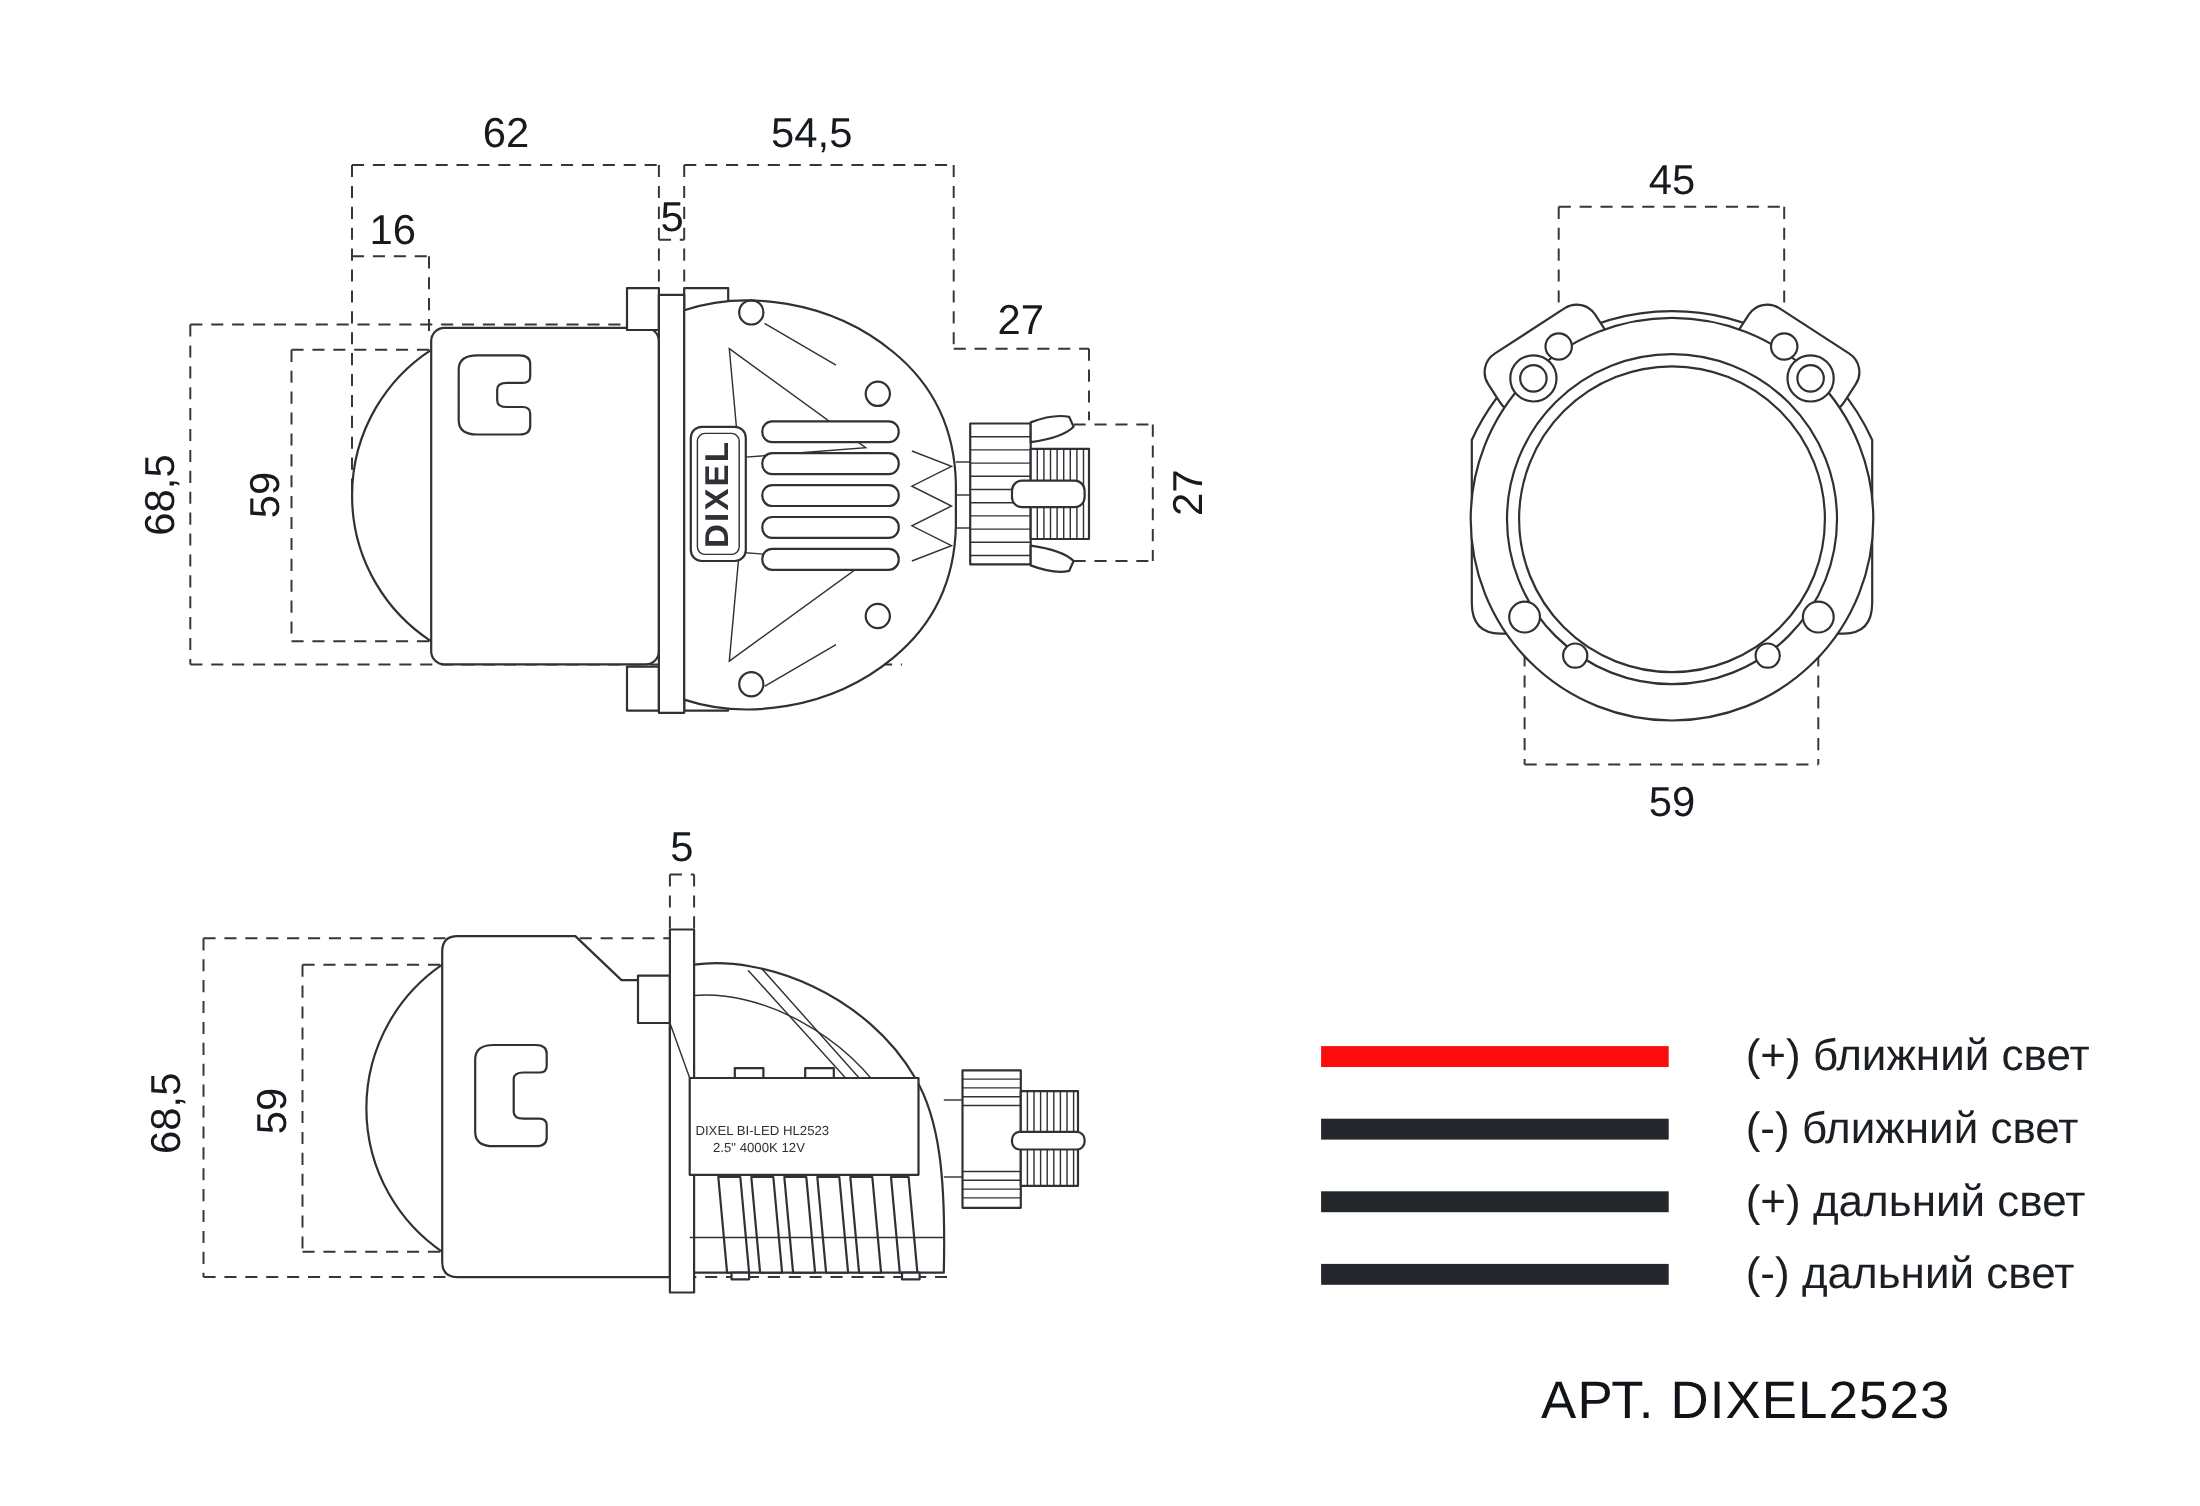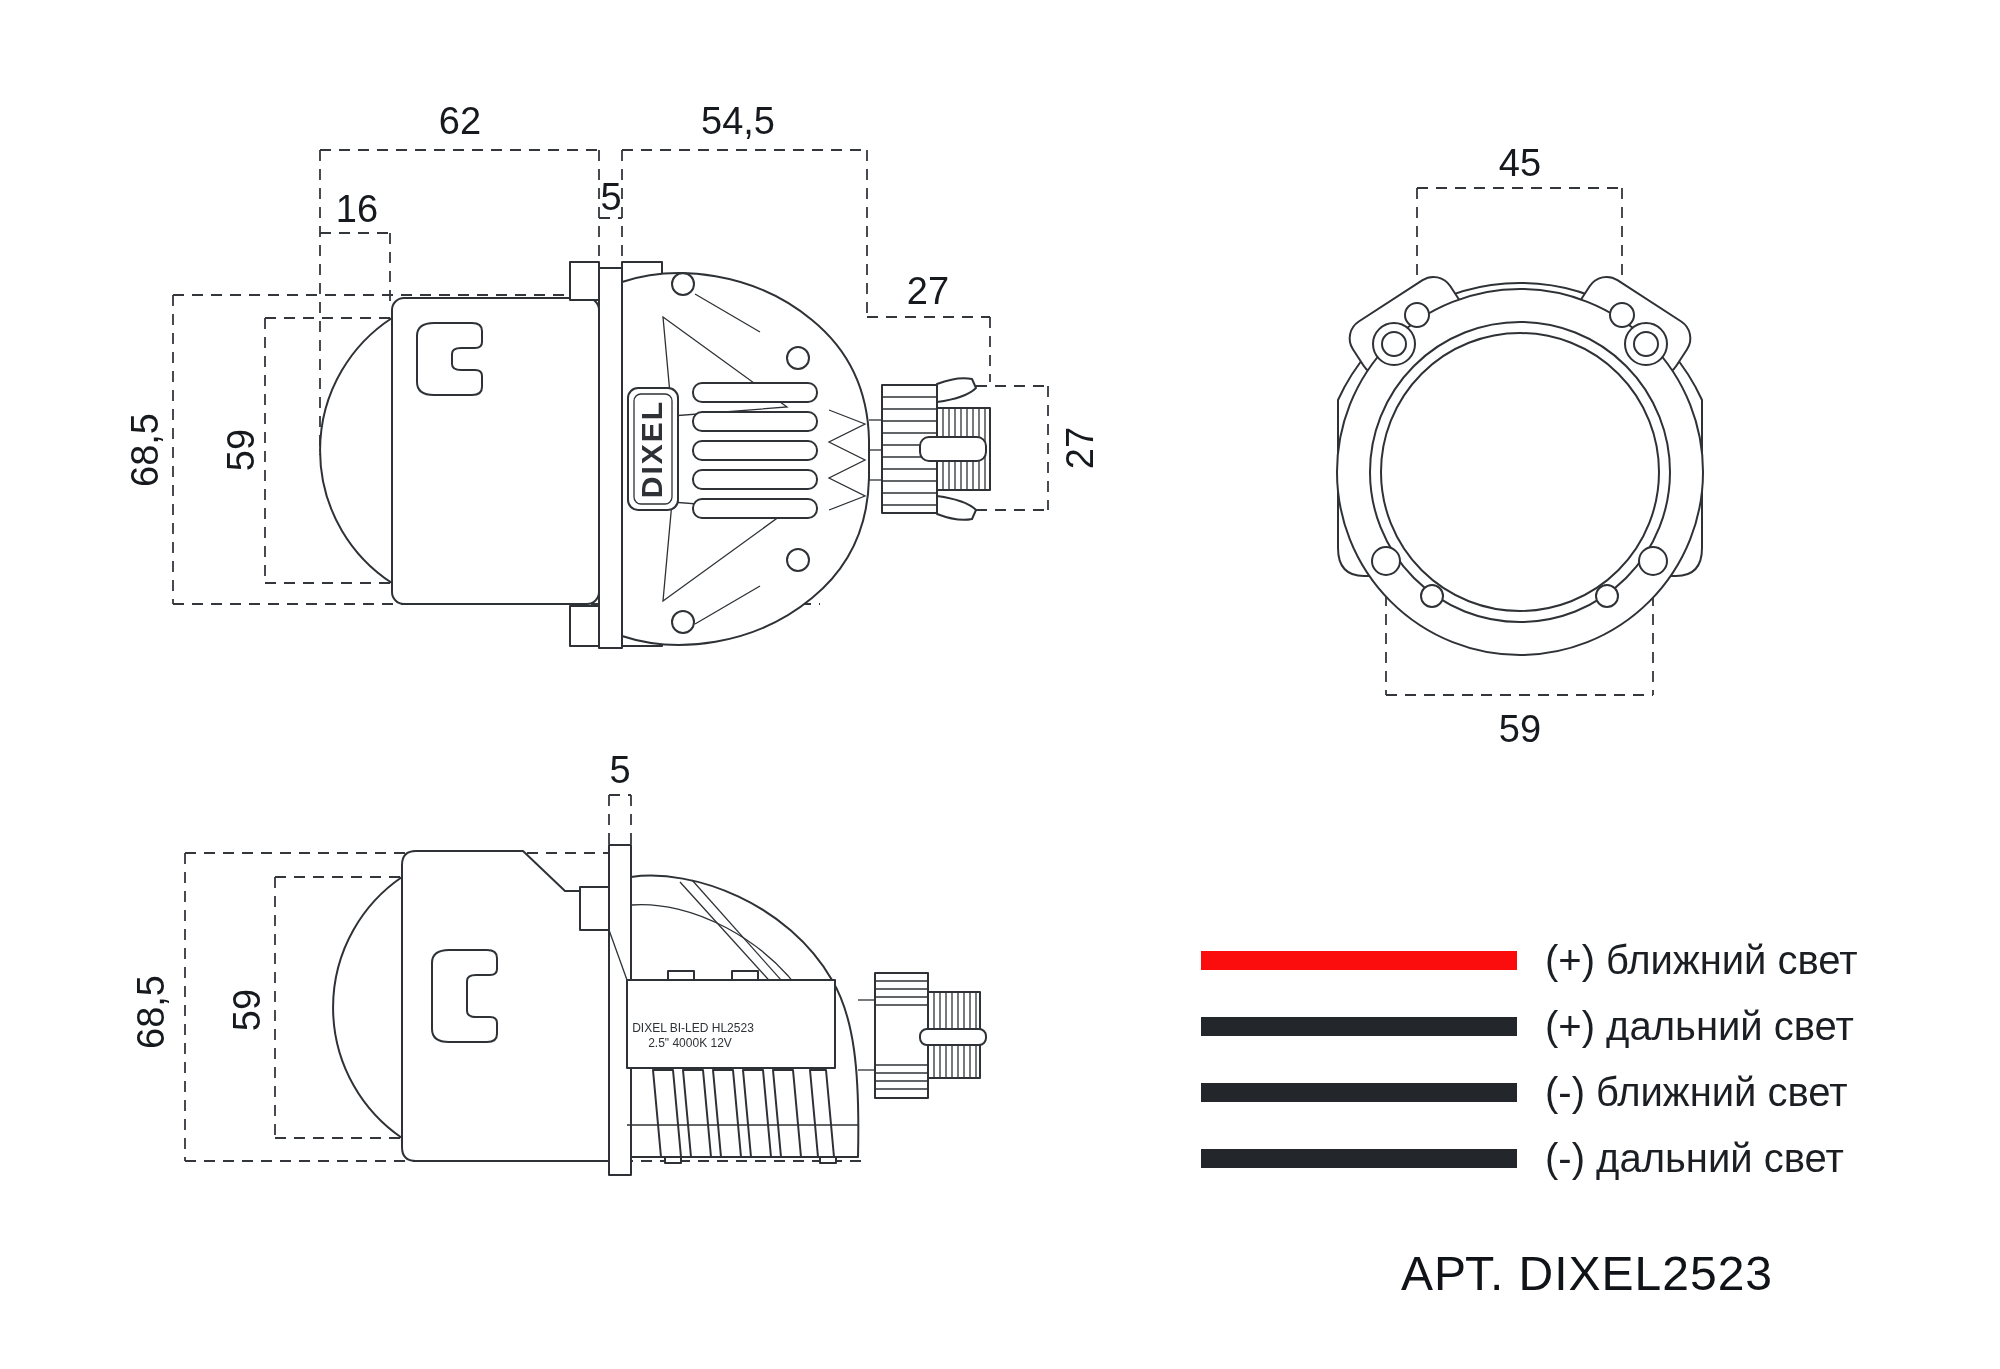--- a/index.html
+++ b/index.html
@@ -18,21 +18,21 @@
   .dash{ fill:none; stroke:#33373b; stroke-width:1.8; stroke-dasharray:11 8; }
   .dim { font-family:"Liberation Sans", sans-serif; font-size:38px; fill:#16191d;
          text-anchor:middle; }
   .badge-txt { font-family:"Liberation Sans", sans-serif; font-size:30px; font-weight:bold;
          fill:#2e3236; text-anchor:middle; letter-spacing:2px; }
   .plabel { font-family:"Liberation Sans", sans-serif; font-size:12px; fill:#2e3236;
          text-anchor:middle; }
 
   
   .legend { position:absolute; left:1201px; top:927px; }
-  .legend-row { display:flex; align-items:center; height:66px; }
+  .legend-row { display:flex; align-items:center; height:66px;gap:42px; }
   .legend-swatch { width:316px; height:19px; flex:0 0 auto; }
   .legend-label { margin-left:28px; font-size:40px; color:#1b1f24; white-space:nowrap; }
 
   
   .article { position:absolute; left:1401px; top:1246px; font-size:48px;
              color:#101317; letter-spacing:1px; white-space:nowrap; }
 </style>
 </head>
 <body>
 
@@ -284,25 +284,25 @@
     <text class="dim" transform="translate(130,270) rotate(-90)" dominant-baseline="middle">59</text>
   </svg>
 
   <div class="legend">
     <div class="legend-row">
       <div class="legend-swatch" style="background: rgb(251, 13, 13);"></div>
       <div class="legend-label">(+) ближний свет</div>
     </div>
     <div class="legend-row">
       <div class="legend-swatch" style="background: rgb(35, 39, 44);"></div>
-      <div class="legend-label">(+) дальний свет</div>
+      <div class="legend-label">(-) ближний свет</div>
     </div>
     <div class="legend-row">
       <div class="legend-swatch" style="background: rgb(35, 39, 44);"></div>
-      <div class="legend-label">(-) ближний свет</div>
+      <div class="legend-label">(+) дальний свет</div>
     </div>
     <div class="legend-row">
       <div class="legend-swatch" style="background: rgb(35, 39, 44);"></div>
       <div class="legend-label">(-) дальний свет</div>
     </div>
   </div>
 
   <div class="article">АРТ. DIXEL2523</div>
 
 </div>

